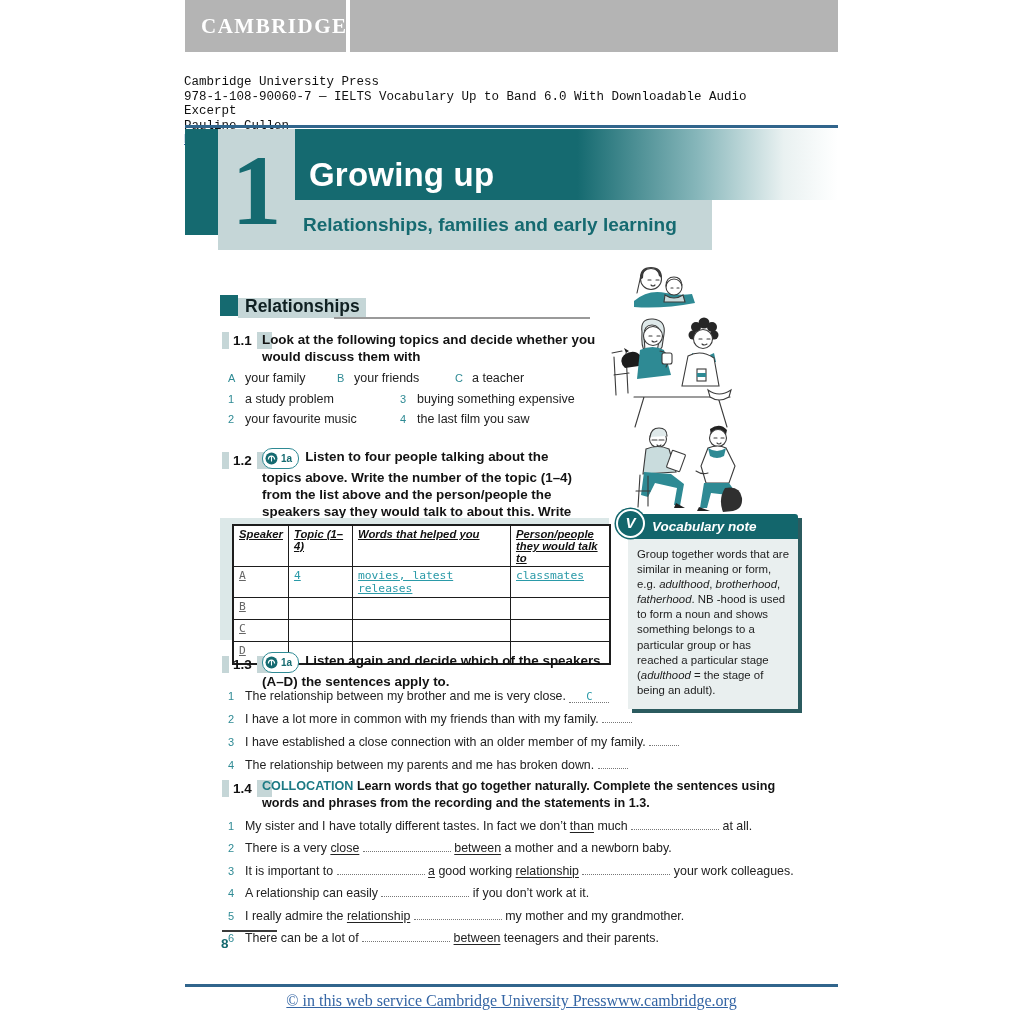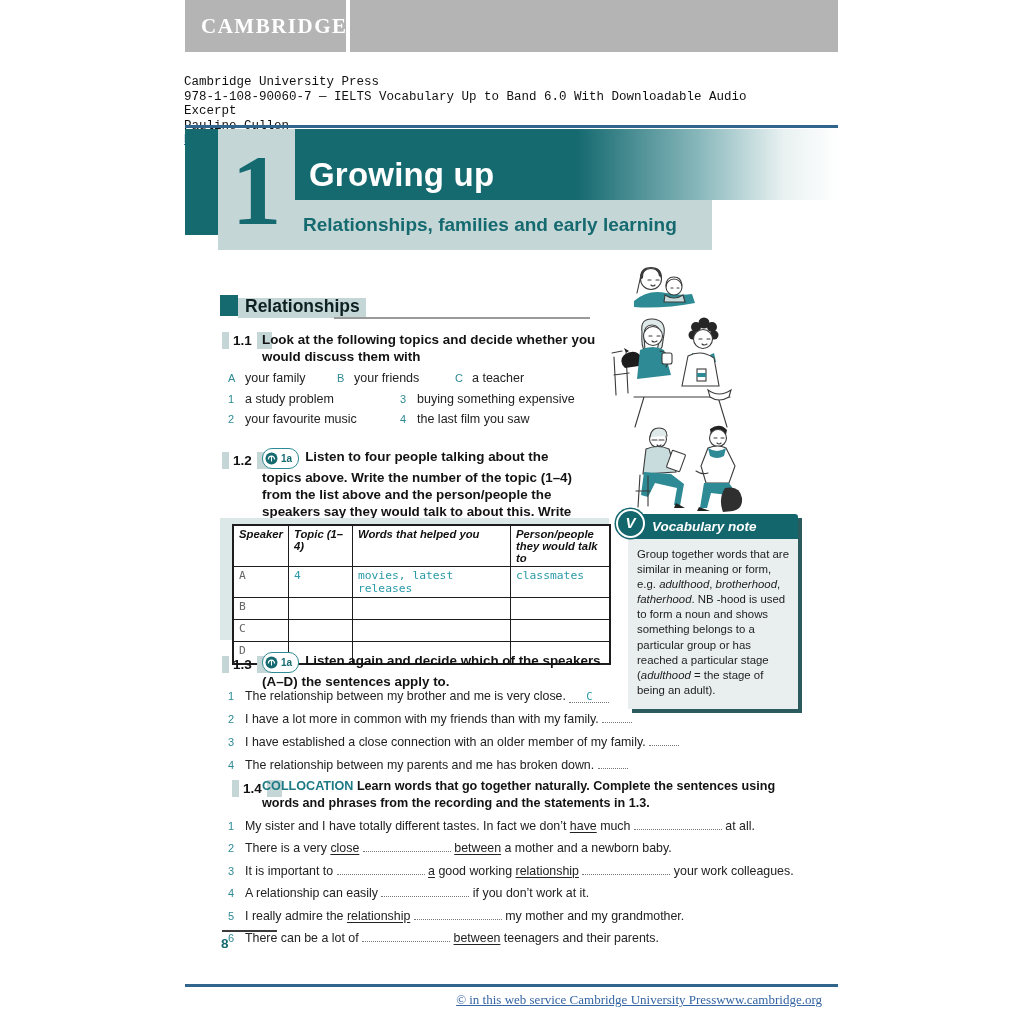--- a/index.html
+++ b/index.html
@@ -48,21 +48,21 @@
   .audio-chip{display:inline-flex;align-items:center;gap:3px;border:1.5px solid #2e8a94;border-radius:10px;
               padding:1px 6px 1px 2px;margin-right:6px;vertical-align:-4px;background:#fff;}
   .audio-chip .a1a{font-size:10px;font-weight:bold;color:#156a70;}
 
   .key{color:#2e8a94;font-size:11px;display:inline-block;width:17px;flex:none;padding-top:1px;}
   .opt-cell{display:flex;font-size:12.5px;color:#222;white-space:nowrap;}
 
   
   .tbl-panel{left:220px;top:518px;width:389px;height:122px;background:#dce8e8;}
   .etable{position:absolute;left:232px;top:524px;border-collapse:collapse;background:#fff;border:2px solid #1d1d1d;}
-  .etable th,.etable td{border:1px solid #1d1d1d;font-size:11.3px;padding:2px 5px;vertical-align:top;text-align:left;}
+  .etable th,.etable td{border:1px solid #1d1d1d;font-size:11.3px;padding:2px 5px;vertical-align:top;text-align:left;text-decoration:underline;}
   .etable th{font-style:italic;font-weight:bold;color:#111;}
   .etable td{height:17px;}
   .hand{font-family:"DejaVu Sans Mono",monospace;color:#2a9aa8;font-size:10.5px;}
   .hand-g{font-family:"DejaVu Sans Mono",monospace;color:#666;font-size:10.5px;}
 
   
   .vn{left:628px;top:514px;width:170px;box-shadow:4px 4px 0 #2b5b5f;}
   .vn-head{position:relative;background:#13666c;color:#fff;font-weight:bold;font-style:italic;
            font-size:13.5px;padding:5px 6px 5px 24px;border-radius:3px 3px 0 0;}
   .vn-badge{position:absolute;left:-12px;top:-5px;width:25px;height:25px;border-radius:50%;background:#13666c;
@@ -76,22 +76,22 @@
   .uword{text-decoration:underline;text-underline-offset:2px;}
   .blank{display:inline-block;width:88px;height:11px;border-bottom:1.5px dotted #777;
          text-align:center;line-height:11px;vertical-align:baseline;}
   .blank .hand{font-size:10.5px;}
   .colloc{color:#1d7a84;}
 
   .minirule{left:222px;top:930px;width:55px;height:2px;background:#3a3a3a;}
   .pagenum{left:221px;top:936px;font-size:13.5px;font-weight:bold;color:#156a70;}
 
   .rule-bot{left:185px;top:984px;width:653px;height:3px;background:#31658c;}
-  .footer{left:185px;top:992px;width:653px;display:flex;justify-content:flex-end;
-          padding:0 16px;box-sizing:border-box;font-family:"Liberation Serif",serif;font-size:13px;}
+  .footer{left:185px;top:992px;width:653px;display:flex;justify-content:center;
+          padding:0 16px;box-sizing:border-box;font-family:"Liberation Serif",serif;font-size:16px;}
   .footer .link{color:#3465a4;text-decoration:underline;cursor:pointer;}
 </style>
 </head>
 <body>
 
 <div class="page">
 
   <div class="abs topbar">
     <div class="logo">CAMBRIDGE</div>
     <div class="logo-divider"></div>
@@ -314,33 +314,33 @@
         <span class="stext">I have established a close connection with an older member of my family. <span class="blank" style="width: 30px;"></span></span>
       </div>
       <div class="srow">
         <span class="key">4</span>
         <span class="stext">The relationship between my parents and me has broken down. <span class="blank" style="width: 30px;"></span></span>
       </div>
     </div>
   </div>
 
   <div class="abs" style="left:220px;top:778px;width:600px;">
-    <span class="abs exlabel" style="left:12px;top:2px;">
+    <span class="abs exlabel" style="left:2px;top:2px;">
       <span class="tab"></span>
       <span class="num">1.4</span>
       <span class="tab2"></span>
     </span>
     <div class="abs ex-instr" style="left:42px;top:0;width:548px;font-size:12.6px;">
       <span class="colloc">COLLOCATION</span>
       <span>Learn words that go together naturally. Complete the sentences using words and phrases from the recording and the statements in 1.3.</span>
     </div>
     <div class="abs" style="left:8px;top:40px;width:592px;">
       <div class="srow" style="margin-bottom:6.4px;">
         <span class="key">1</span>
-        <span class="stext">My sister and I have totally different tastes. In fact we don’t <span class="uword">have</span> much <span class="blank"></span> at all.</span>
+        <span class="stext">My sister and I have totally different tastes. In fact we don’t <span class="uword">than</span> much <span class="blank"></span> at all.</span>
       </div>
       <div class="srow" style="margin-bottom:6.4px;">
         <span class="key">2</span>
         <span class="stext">There is a very <span class="uword">close</span> <span class="blank"></span> <span class="uword">between</span> a mother and a newborn baby.</span>
       </div>
       <div class="srow" style="margin-bottom:6.4px;">
         <span class="key">3</span>
         <span class="stext">It is important to <span class="blank"></span> <span class="uword">a</span> good working <span class="uword">relationship</span> <span class="blank"></span> your work colleagues.</span>
       </div>
       <div class="srow" style="margin-bottom:6.4px;">

